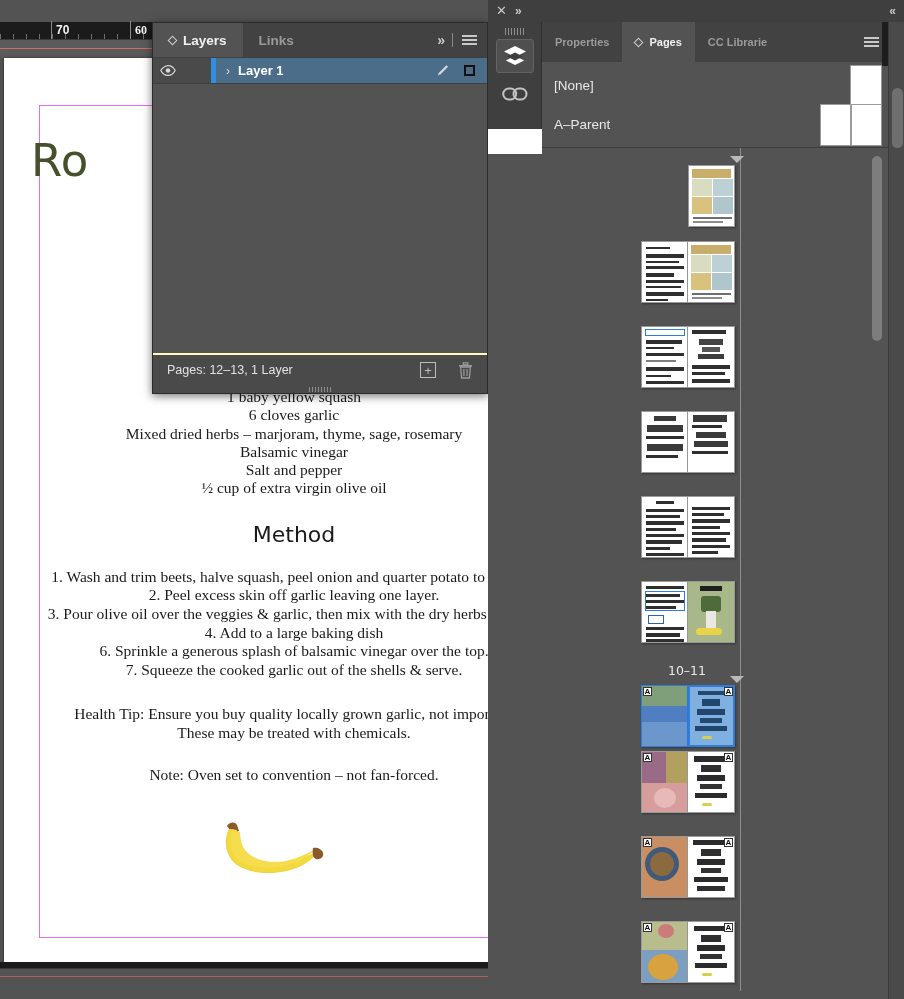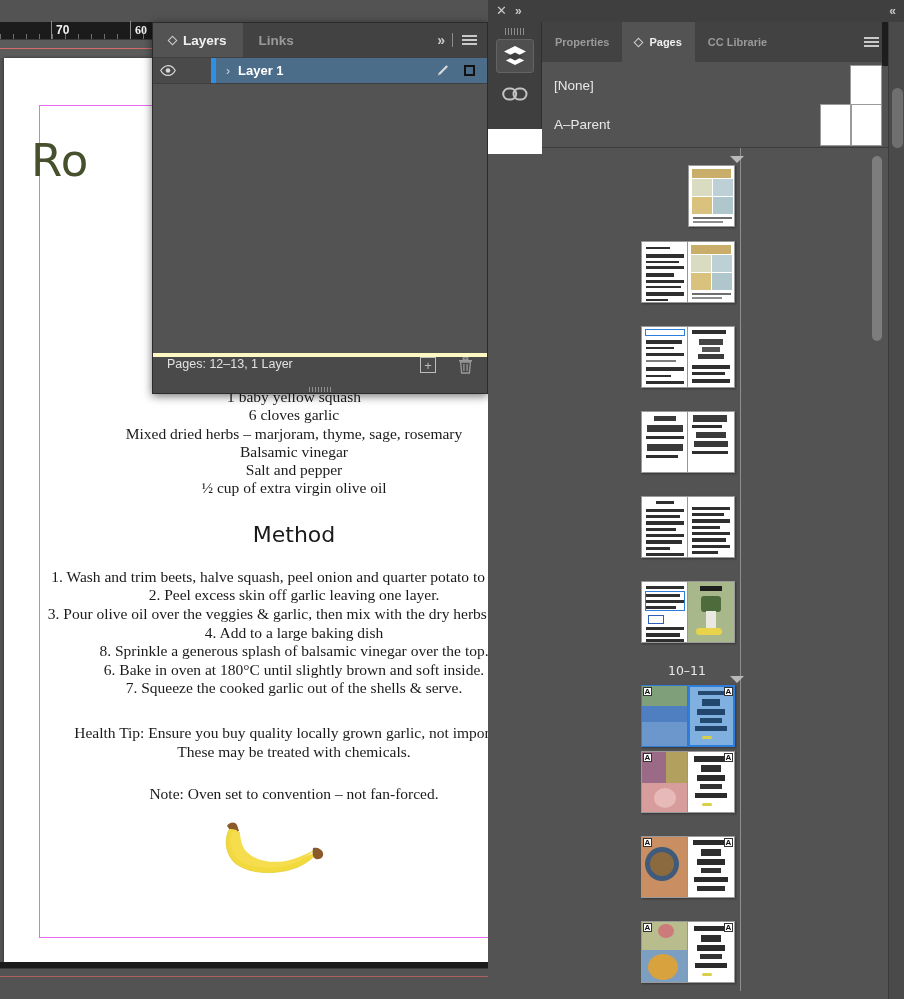--- a/index.html
+++ b/index.html
@@ -115,21 +115,21 @@
   .layer-blank-cell { width: 28px; height:100%; background:#4a4a4a; }
   .layer-colorbar { width: 5px; height: 100%; background: #2f8fe5; }
   .layer-name-cell { flex: 1; display:flex; align-items:center; padding-left: 10px; gap:8px; }
   .caret { color:#d8d8d8; font-size: 12px; }
   .layer-name { color:#ffffff; font-size:13px; font-weight:bold; }
   .layer-right-cell { display:flex; align-items:center; gap:14px; padding-right:12px; }
   .target-sq { width:11px; height:11px; border:2px solid #111; background:#4c6d8a; }
 
   #layers-footer {
     position:absolute; left:0; right:0; bottom:8px; height:32px; background:#4a4a4a;
-    border-top:4px solid #fef9c3; display:flex; padding:0 14px;
+    border-top:2px solid #fef9c3; display:flex; align-items:center; padding:0 14px;
   }
   #layers-footer .status { color:#e2e2e2; font-size:12.5px; flex:1; }
   .plus-box {
     width:16px; height:16px; border:1.5px solid #bdbdbd; color:#bdbdbd; font-size:13px;
     display:flex; align-items:center; justify-content:center; line-height:1; margin-right:22px;
   }
   #layers-grip {
     position:absolute; left:0; right:0; bottom:0; height:8px; background:#4a4a4a;
     display:flex; align-items:center; justify-content:center;
   }
@@ -305,22 +305,21 @@
         <div class="ingredient">Balsamic vinegar</div>
         <div class="ingredient">Salt and pepper</div>
         <div class="ingredient">½ cup of extra virgin olive oil</div>
 
         <div class="doc-heading">Method</div>
 
         <div class="step">1. Wash and trim beets, halve squash, peel onion and quarter potato to the sam</div>
         <div class="step">2. Peel excess skin off garlic leaving one layer.</div>
         <div class="step">3. Pour olive oil over the veggies &amp; garlic, then mix with the dry herbs to evenl</div>
         <div class="step">4. Add to a large baking dish</div>
-        <div class="step">8. Sprinkle a generous splash of balsamic vinegar over the top.</div>
-        <div class="step">6. Bake in oven at 180°C until slightly brown and soft inside.</div>
+        <div class="step">6. Sprinkle a generous splash of balsamic vinegar over the top.</div>
         <div class="step">7. Squeeze the cooked garlic out of the shells &amp; serve.</div>
 
         <div class="doc-note">Health Tip: Ensure you buy quality locally grown garlic, not imported!</div>
         <div>These may be treated with chemicals.</div>
         <div class="doc-note2">Note: Oven set to convention – not fan-forced.</div>
       </div>
 
       <div id="banana-wrap">
         <svg width="122" height="62" viewBox="0 0 122 62">
           <path d="M14 8 C16 4 22 3 24 7 L26 13 C22 15 19 14 17 12 Z" fill="#8a5a2b"></path>

